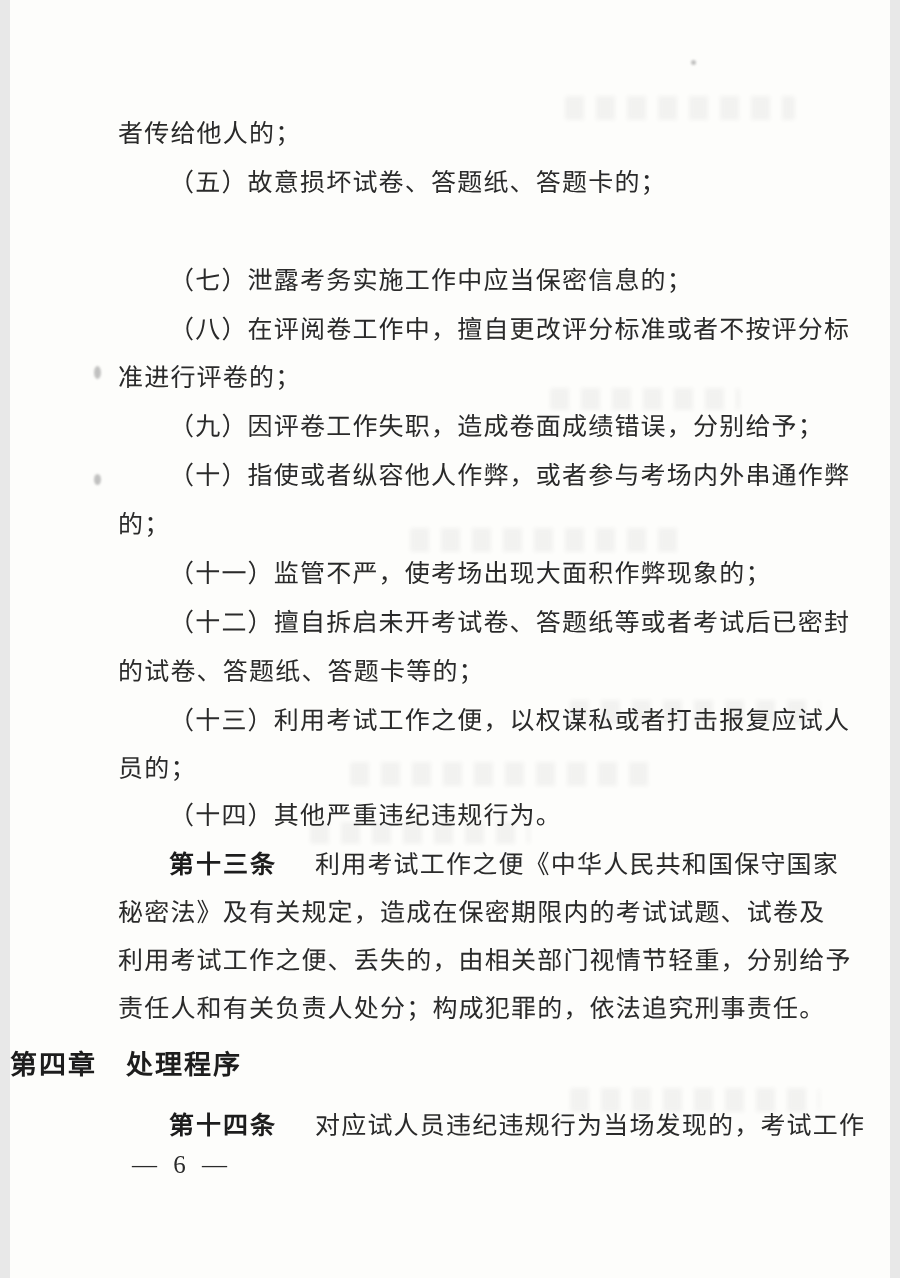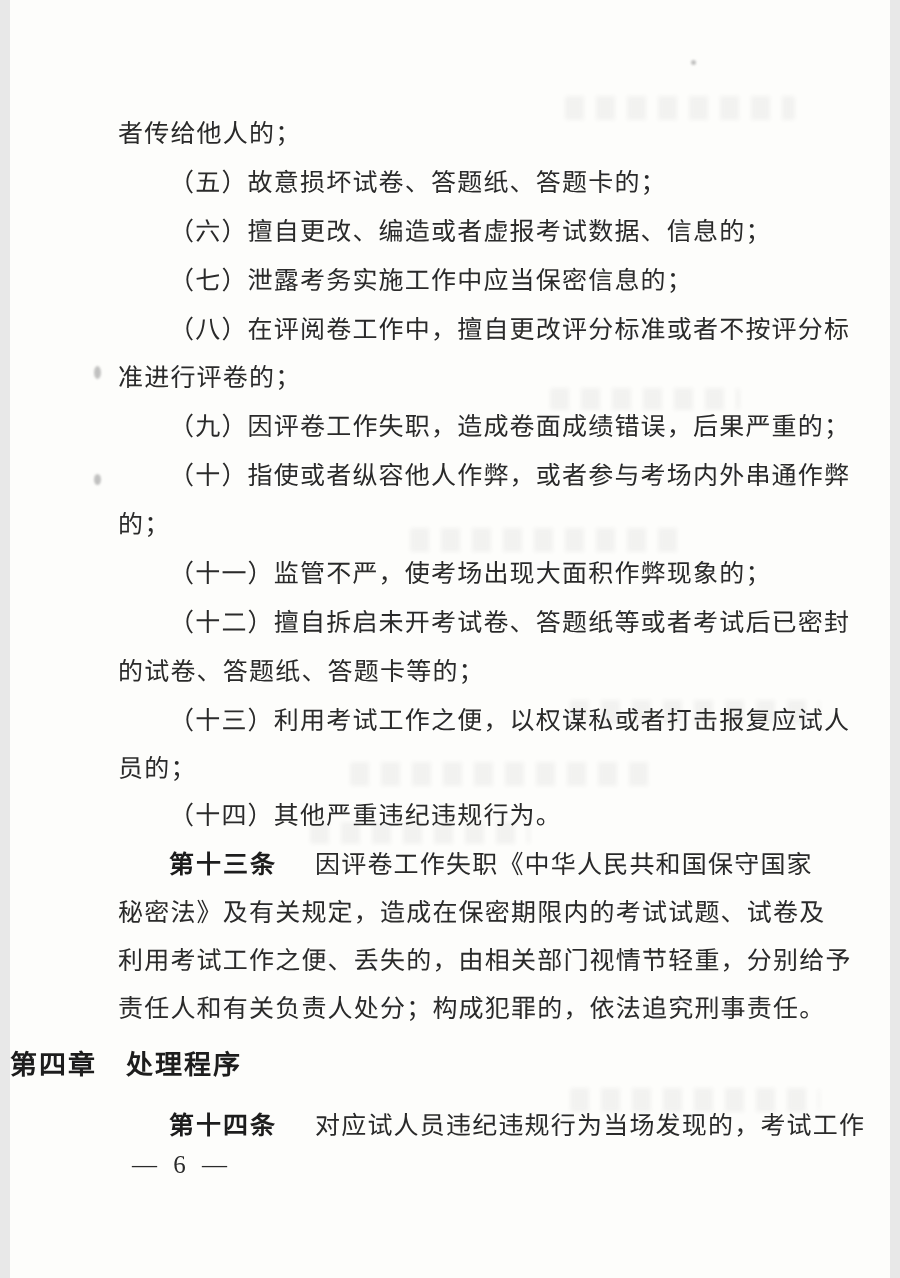--- a/index.html
+++ b/index.html
@@ -79,36 +79,35 @@
   <div class="ghost" style="top:762px;left:340px;width:300px;height:24px;"></div>
   <div class="ghost" style="top:822px;left:300px;width:220px;height:22px;"></div>
   <div class="ghost" style="top:1088px;left:560px;width:250px;height:24px;"></div>
 
   <div class="speck" style="top:366px;left:84px;width:7px;height:13px;"></div>
   <div class="speck" style="top:474px;left:84px;width:7px;height:11px;"></div>
   <div class="speck" style="top:60px;left:681px;width:5px;height:5px;"></div>
 
   <div class="line" style="top:121px">者传给他人的；</div>
   <div class="line ind" style="top:170px">（五）故意损坏试卷、答题纸、答题卡的；</div>
-  <div class="line ind" style="top:219px">（六）擅自更改、编造或者虚报考试数据、信息的；</div>
   <div class="line ind" style="top:268px">（七）泄露考务实施工作中应当保密信息的；</div>
   <div class="line ind" style="top:317px">（八）在评阅卷工作中，擅自更改评分标准或者不按评分标</div>
   <div class="line" style="top:365px">准进行评卷的；</div>
-  <div class="line ind" style="top:414px">（九）因评卷工作失职，造成卷面成绩错误，后果严重的；</div>
+  <div class="line ind" style="top:414px">（九）因评卷工作失职，造成卷面成绩错误，分别给予；</div>
   <div class="line ind" style="top:463px">（十）指使或者纵容他人作弊，或者参与考场内外串通作弊</div>
   <div class="line" style="top:512px">的；</div>
   <div class="line ind" style="top:561px">（十一）监管不严，使考场出现大面积作弊现象的；</div>
   <div class="line" style="top:659px">的试卷、答题纸、答题卡等的；</div>
   <div class="line ind" style="top:610px">（十二）擅自拆启未开考试卷、答题纸等或者考试后已密封</div>
   <div class="line ind" style="top:708px">（十三）利用考试工作之便，以权谋私或者打击报复应试人</div>
   <div class="line" style="top:756px">员的；</div>
   <div class="line ind" style="top:803px">（十四）其他严重违纪违规行为。</div>
 
   <div class="line ind" style="top:851px">
-    <span class="art">第十三条</span><span>因评卷工作失职《中华人民共和国保守国家</span>
+    <span class="art">第十三条</span><span>利用考试工作之便《中华人民共和国保守国家</span>
   </div>
 
   <div class="line" style="top:900px">秘密法》及有关规定，造成在保密期限内的考试试题、试卷及</div>
   <div class="line" style="top:948px">利用考试工作之便、丢失的，由相关部门视情节轻重，分别给予</div>
   <div class="line" style="top:996px">责任人和有关负责人处分；构成犯罪的，依法追究刑事责任。</div>
 
   <div class="chapter">第四章　处理程序</div>
 
   <div class="line ind" style="top:1112px">
     <span class="art">第十四条</span><span>对应试人员违纪违规行为当场发现的，考试工作</span>

